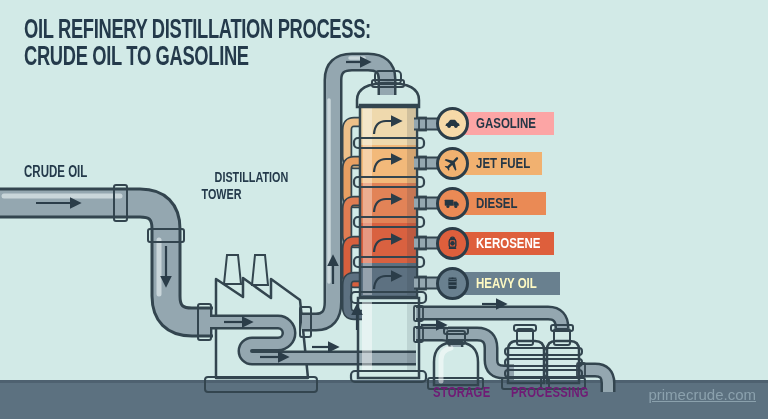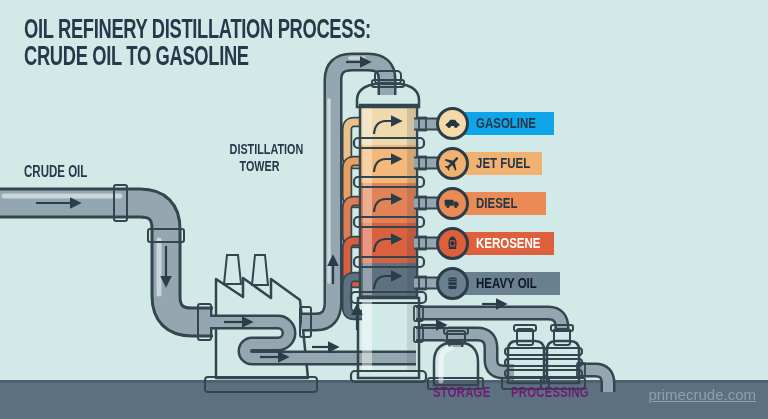--- a/index.html
+++ b/index.html
@@ -20,39 +20,39 @@
   .hl{stroke:#c9d6da;stroke-linecap:round;fill:none}
   .arr{stroke:#2b3d49;stroke-width:2.2;fill:none;marker-end:url(#ah)}
   .outl{stroke:#33454f;fill:none}
   
   .title{position:absolute;left:24px;top:16px;color:#243a4b;font-weight:bold;
          font-size:27px;line-height:27px;letter-spacing:-0.5px;white-space:nowrap;
          transform:scaleX(0.68);transform-origin:0 0;}
   .lbl{position:absolute;color:#243a4b;font-weight:bold;white-space:nowrap;}
   .sq{display:inline-block;transform:scaleX(0.72);transform-origin:0 50%;}
   .crude{left:24px;top:163px;font-size:16px;}
-  .towerlbl{left:186px;top:140px;width:132px;text-align:center;font-size:15px;line-height:17px;}
+  .towerlbl{left:186px;top:168px;width:132px;text-align:left;font-size:15px;line-height:17px;}
   .towerlbl .sq{transform-origin:100% 50%;}
   .ground-lbl{position:absolute;top:384px;color:#701a75;font-weight:bold;font-size:14px;
               letter-spacing:0.4px;white-space:nowrap;}
   .ground-lbl .sq{transform:scaleX(0.8);}
   .storage-lbl{left:433px;}
   .processing-lbl{left:511px;}
   .watermark{position:absolute;right:12px;top:386px;color:#8ba1ad;font-size:15px;text-decoration:underline;}
   
   .prod-row{position:absolute;left:436px;width:190px;height:34px;}
   .r1{top:107px}.r2{top:147px}.r3{top:187px}.r4{top:227px}.r5{top:267px}
   .chip{position:absolute;left:24px;top:5px;height:23px;line-height:23px;
         padding-left:16px;font-weight:bold;font-size:14px;white-space:nowrap;z-index:1;}
   .chip .sq{transform:scaleX(0.82);}
-  .c1{background:#0ea5e9;color:#253746;width:78px;}
+  .c1{background:#fca5a5;color:#253746;width:78px;}
   .c2{background:#f1b170;color:#253746;width:66px;}
   .c3{background:#ea8a55;color:#253746;width:70px;}
   .c4{background:#de5f3c;color:#ffffff;width:78px;}
-  .c5{background:#69808f;color:#0f172a;width:84px;}
+  .c5{background:#69808f;color:#fef9c3;width:84px;}
   .badge{position:absolute;left:0;top:0;width:33px;height:33px;border-radius:50%;
          border:3px solid #2b3d49;box-sizing:border-box;display:flex;
          align-items:center;justify-content:center;z-index:2;}
   .b1{background:#f6d9a8}.b2{background:#f1b170}.b3{background:#ea8a55}
   .b4{background:#de5f3c}.b5{background:#69808f}
 </style>
 </head>
 <body>
 
 <div class="stage">

